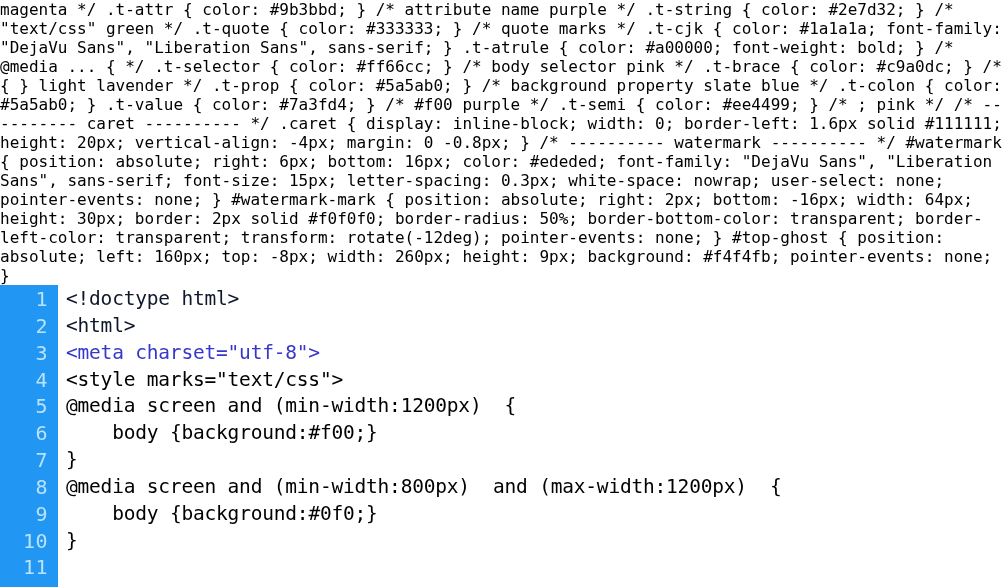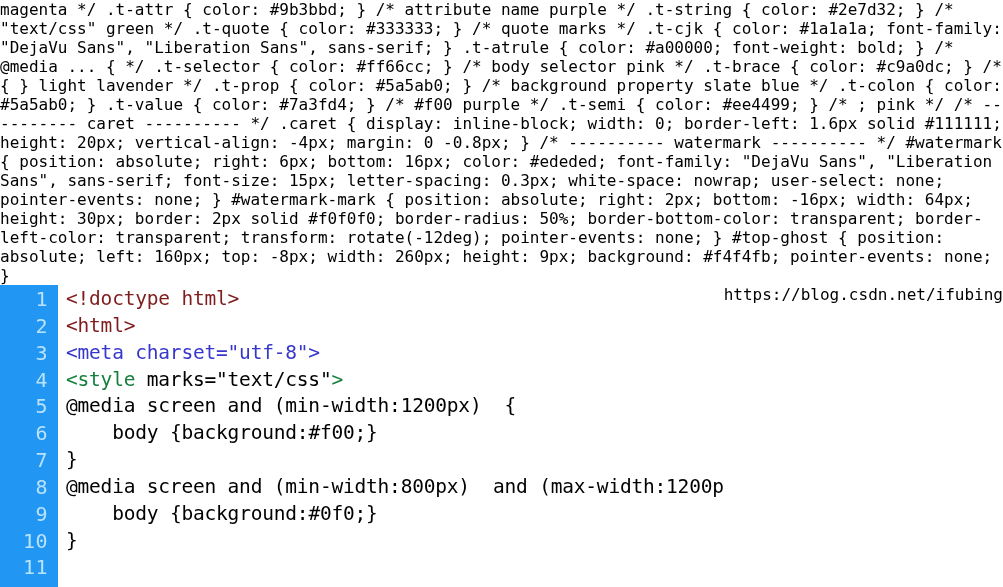--- a/index.html
+++ b/index.html
@@ -59,23 +59,23 @@
   .cl {
     height: 26.85px;
     line-height: 26.85px;
     white-space: pre;
     font-family: "DejaVu Sans Mono", "Liberation Mono", monospace;
     font-size: 19.5px;
     letter-spacing: -0.2px;
   }
 
   
-  .t-html      { color: #7f1d1d; }   
+  .t-html      { color: #0f172a; }   
   .t-meta      { color: #3737cc; }   
-  .t-tagpink   { color: #15803d; }   </style> </head><body>magenta */
+  .t-tagpink   { color: #000000; }   </style> </head><body>magenta */
   .t-attr      { color: #9b3bbd; }   /* attribute name purple */
   .t-string    { color: #2e7d32; }   /* "text/css" green */
   .t-quote     { color: #333333; }   /* quote marks */
   .t-cjk       { color: #1a1a1a; font-family: "DejaVu Sans", "Liberation Sans", sans-serif; }
   .t-atrule    { color: #a00000; font-weight: bold; }  /* @media ... { */
   .t-selector  { color: #ff66cc; }   /* body selector pink */
   .t-brace     { color: #c9a0dc; }   /* { } light lavender */
   .t-prop      { color: #5a5ab0; }   /* background property slate blue */
   .t-colon     { color: #5a5ab0; }
   .t-value     { color: #7a3fd4; }   /* #f00 purple */
@@ -169,21 +169,17 @@
     <div class="cl"><span class="t-atrule">}</span></div>
 
     <div class="cl"><span class="t-atrule">@media screen and (min-width:800px)  and (max-width:1200px)  {</span></div>
 
     <div class="cl"><span>    </span><span class="t-selector">body</span><span> </span><span class="t-brace">{</span><span class="t-prop">background</span><span class="t-colon">:</span><span class="t-value">#0f0</span><span class="t-semi">;</span><span class="t-brace">}</span></div>
 
     <div class="cl"><span class="t-atrule">}</span></div>
 
   </div>
 
-  <div id="watermark">
-    <span>https://blog.csdn.net/ifubing</span>
-    <span id="watermark-mark"></span>
-  </div>
 
 </div>
 
 
 
 
 </body></html>

